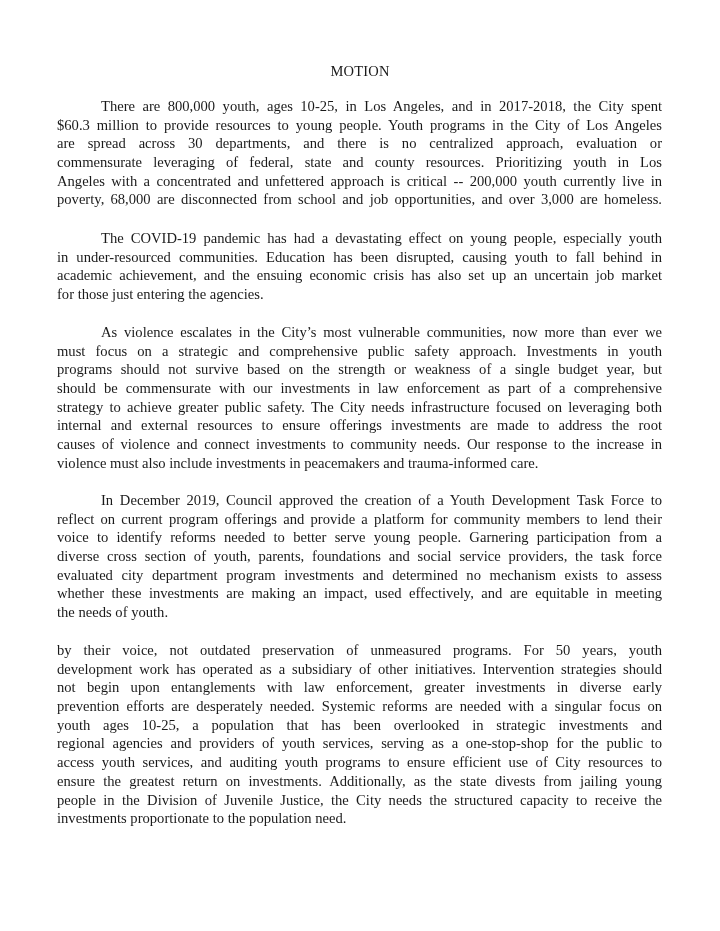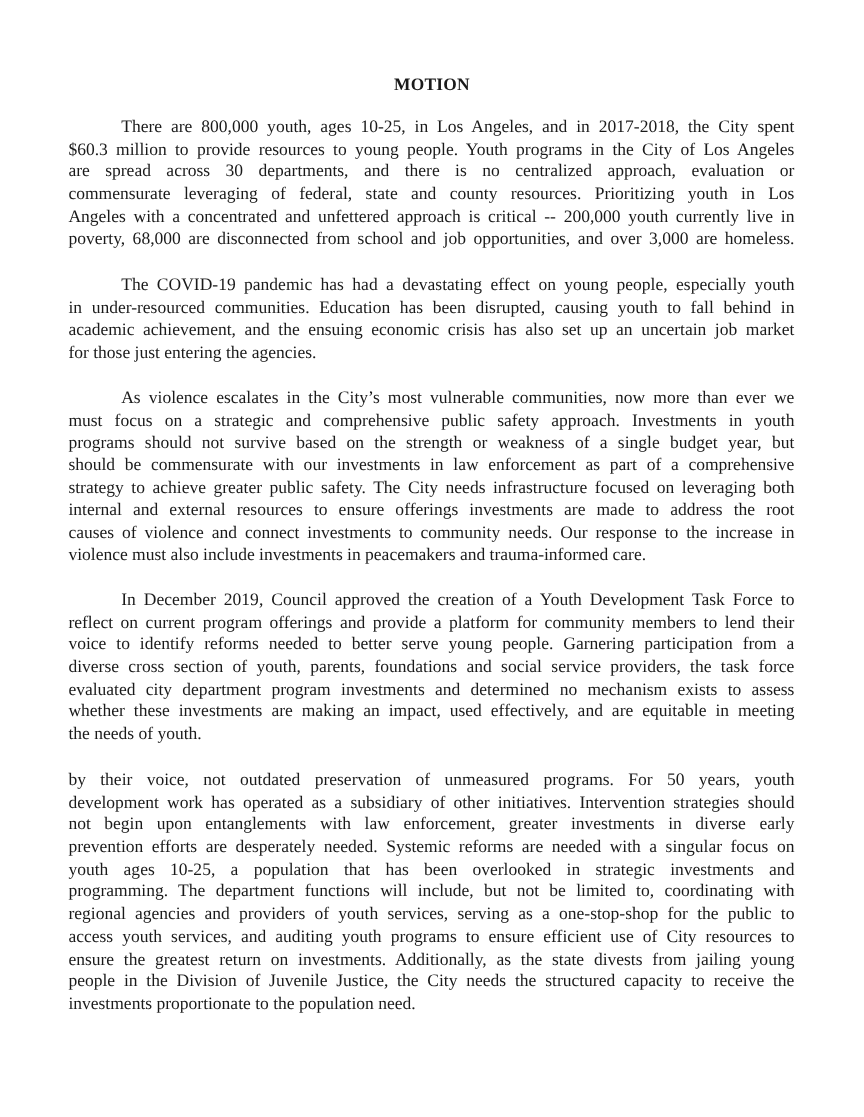--- a/index.html
+++ b/index.html
@@ -21,21 +21,21 @@
       width: 720px;
       height: 931px;
       background: #ffffff;
     }
     .title {
       position: absolute;
       top: 63px;
       left: 0;
       width: 720px;
       text-align: center;
-      font-weight: bold;
+      font-weight: normal;
       font-size: 14.5px;
       letter-spacing: 0.2px;
     }
     .para {
       position: absolute;
       left: 57px;
       width: 605px;
       font-size: 14.6px;
       line-height: 18.7px;
     }
@@ -100,20 +100,19 @@
     <span class="line">whether these investments are making an impact, used effectively, and are equitable in meeting</span>
     <span class="line last">the needs of youth.</span>
   </div>
 
   <div class="para" id="p5">
     <span class="line">by their voice, not outdated preservation of unmeasured programs.  For 50 years, youth</span>
     <span class="line">development work has operated as a subsidiary of other initiatives.  Intervention strategies should</span>
     <span class="line">not begin upon entanglements with law enforcement, greater investments in diverse early</span>
     <span class="line">prevention efforts are desperately needed. Systemic reforms are needed with a singular focus on</span>
     <span class="line">youth ages 10-25, a population that has been overlooked in strategic investments and</span>
-    <span class="line">programming. The department functions will include, but not be limited to, coordinating with</span>
     <span class="line">regional agencies and providers of youth services, serving as a one-stop-shop for the public to</span>
     <span class="line">access youth services, and auditing youth programs to ensure efficient use of City resources to</span>
     <span class="line">ensure the greatest return on investments. Additionally, as the state divests from jailing young</span>
     <span class="line">people in the Division of Juvenile Justice, the City needs the structured capacity to receive the</span>
     <span class="line last">investments proportionate to the population need.</span>
   </div>
 </div>
 
 </body></html>

